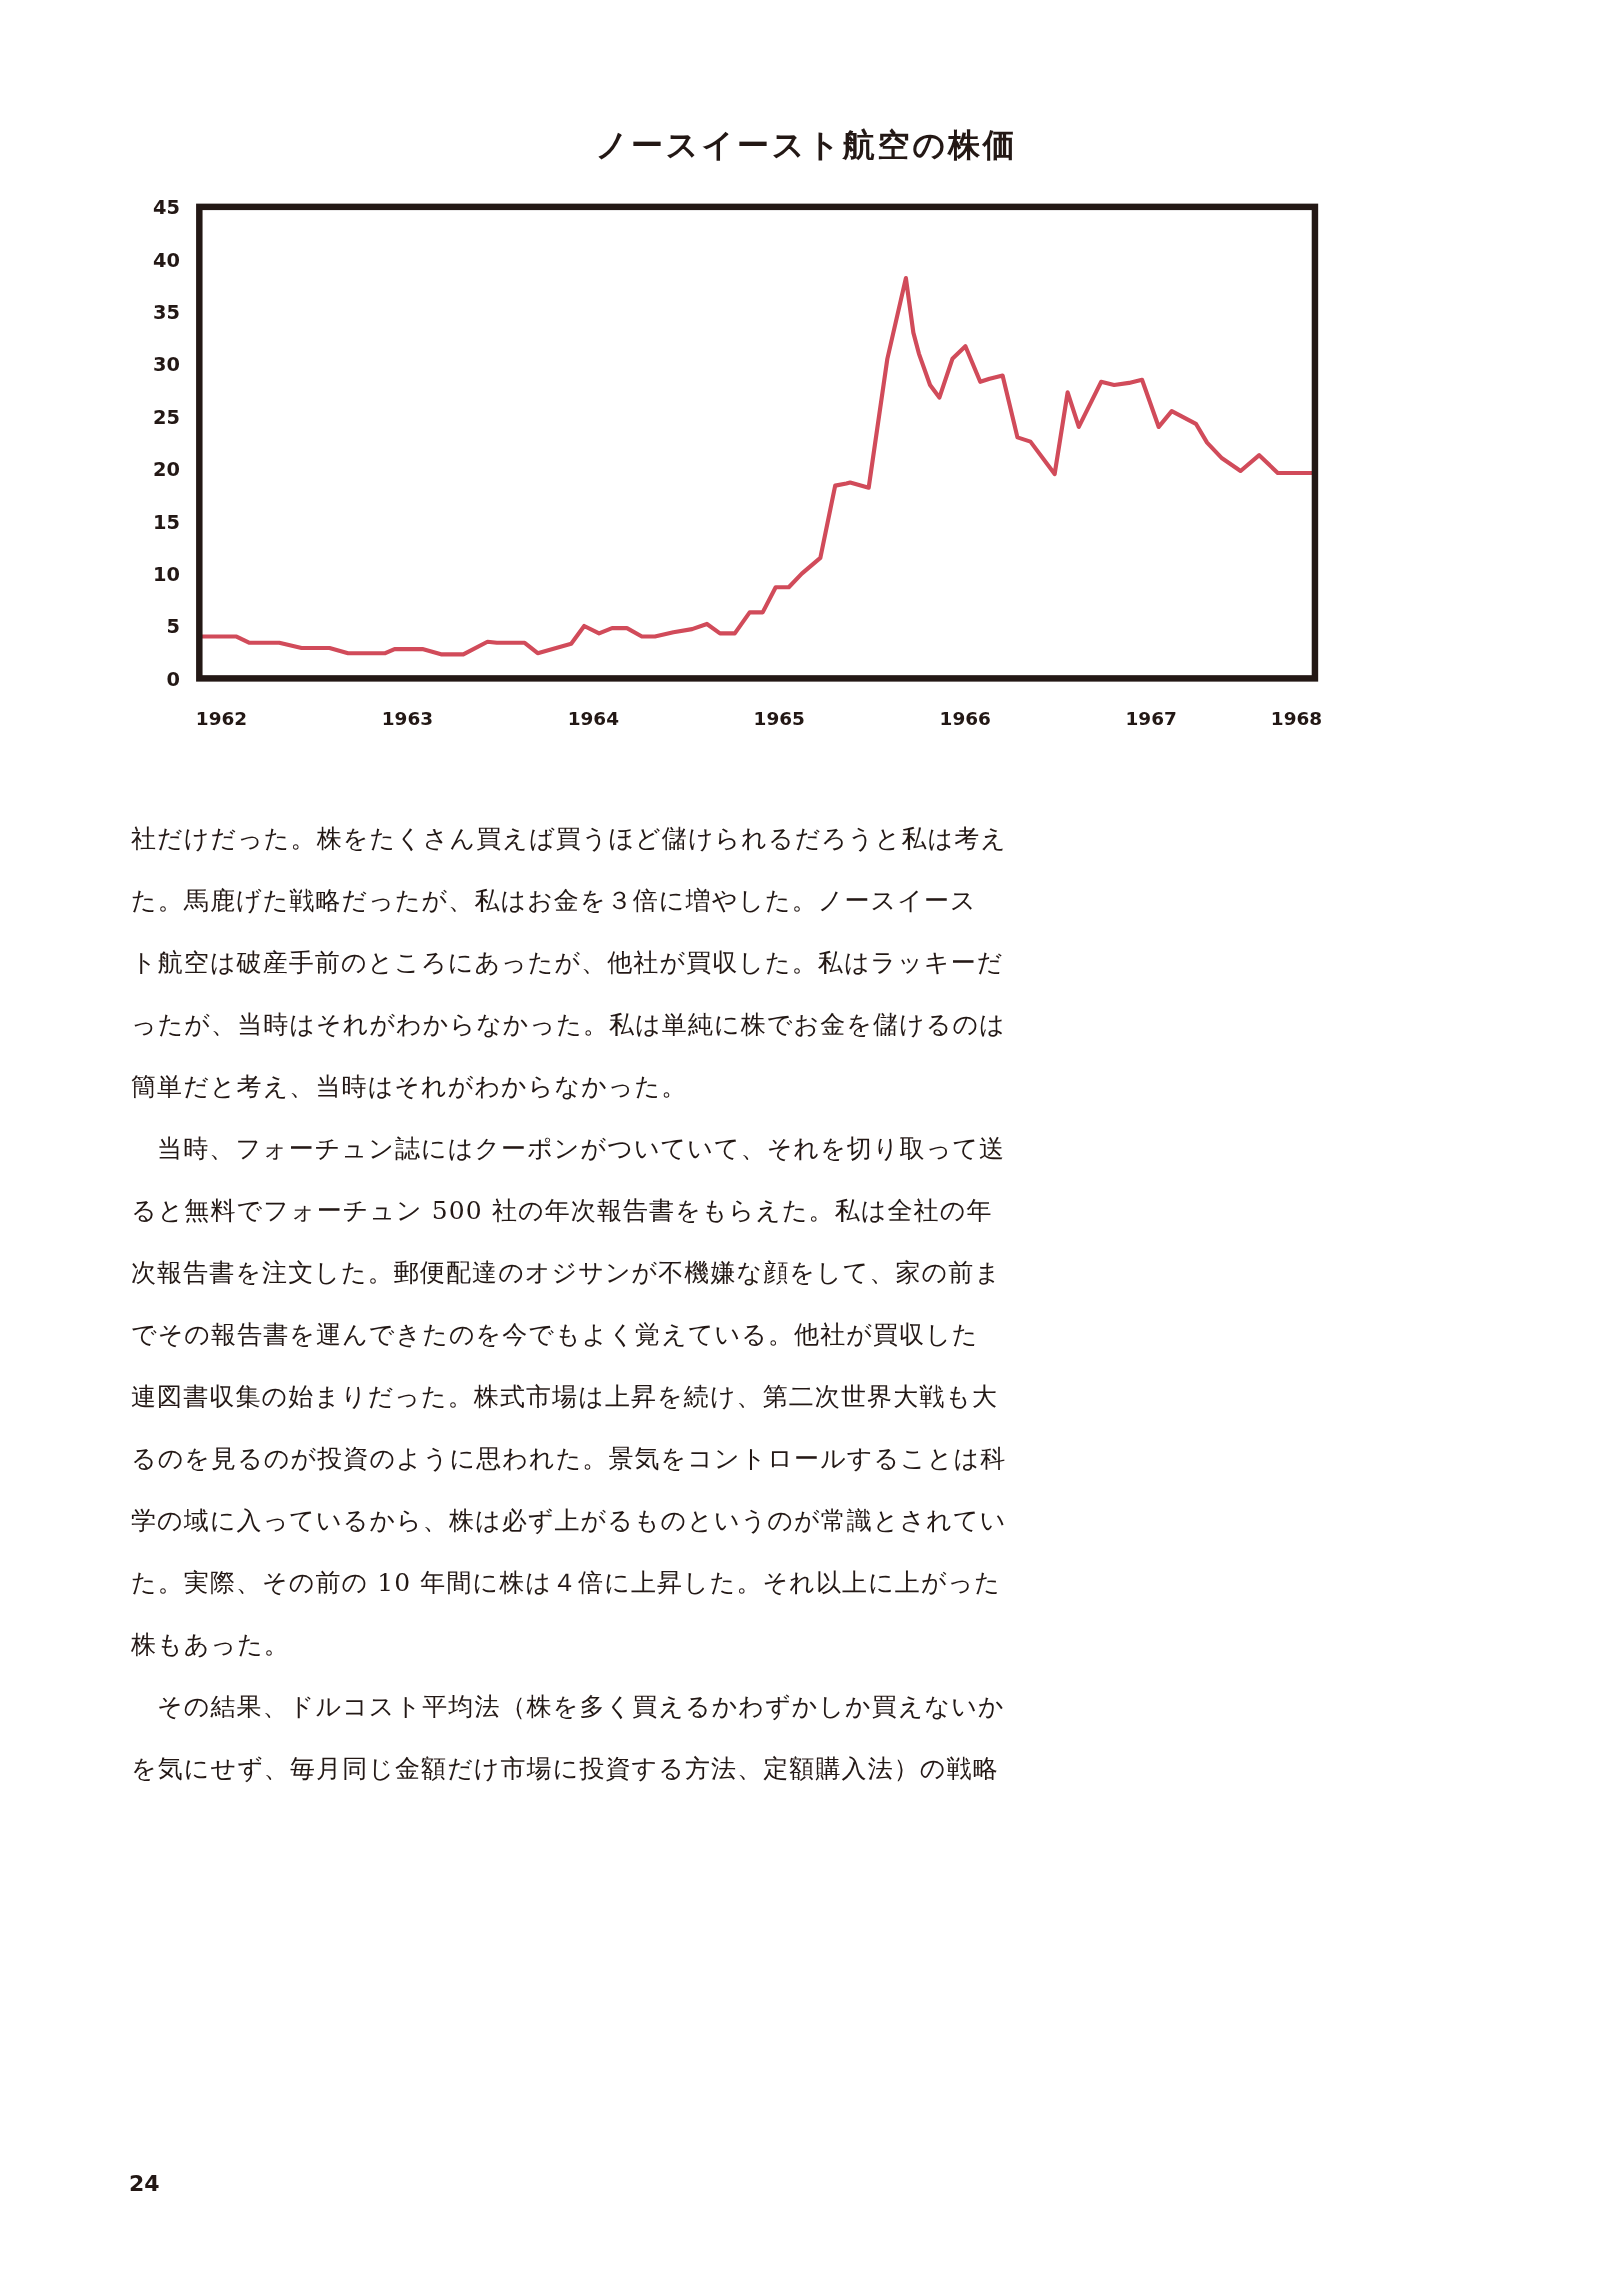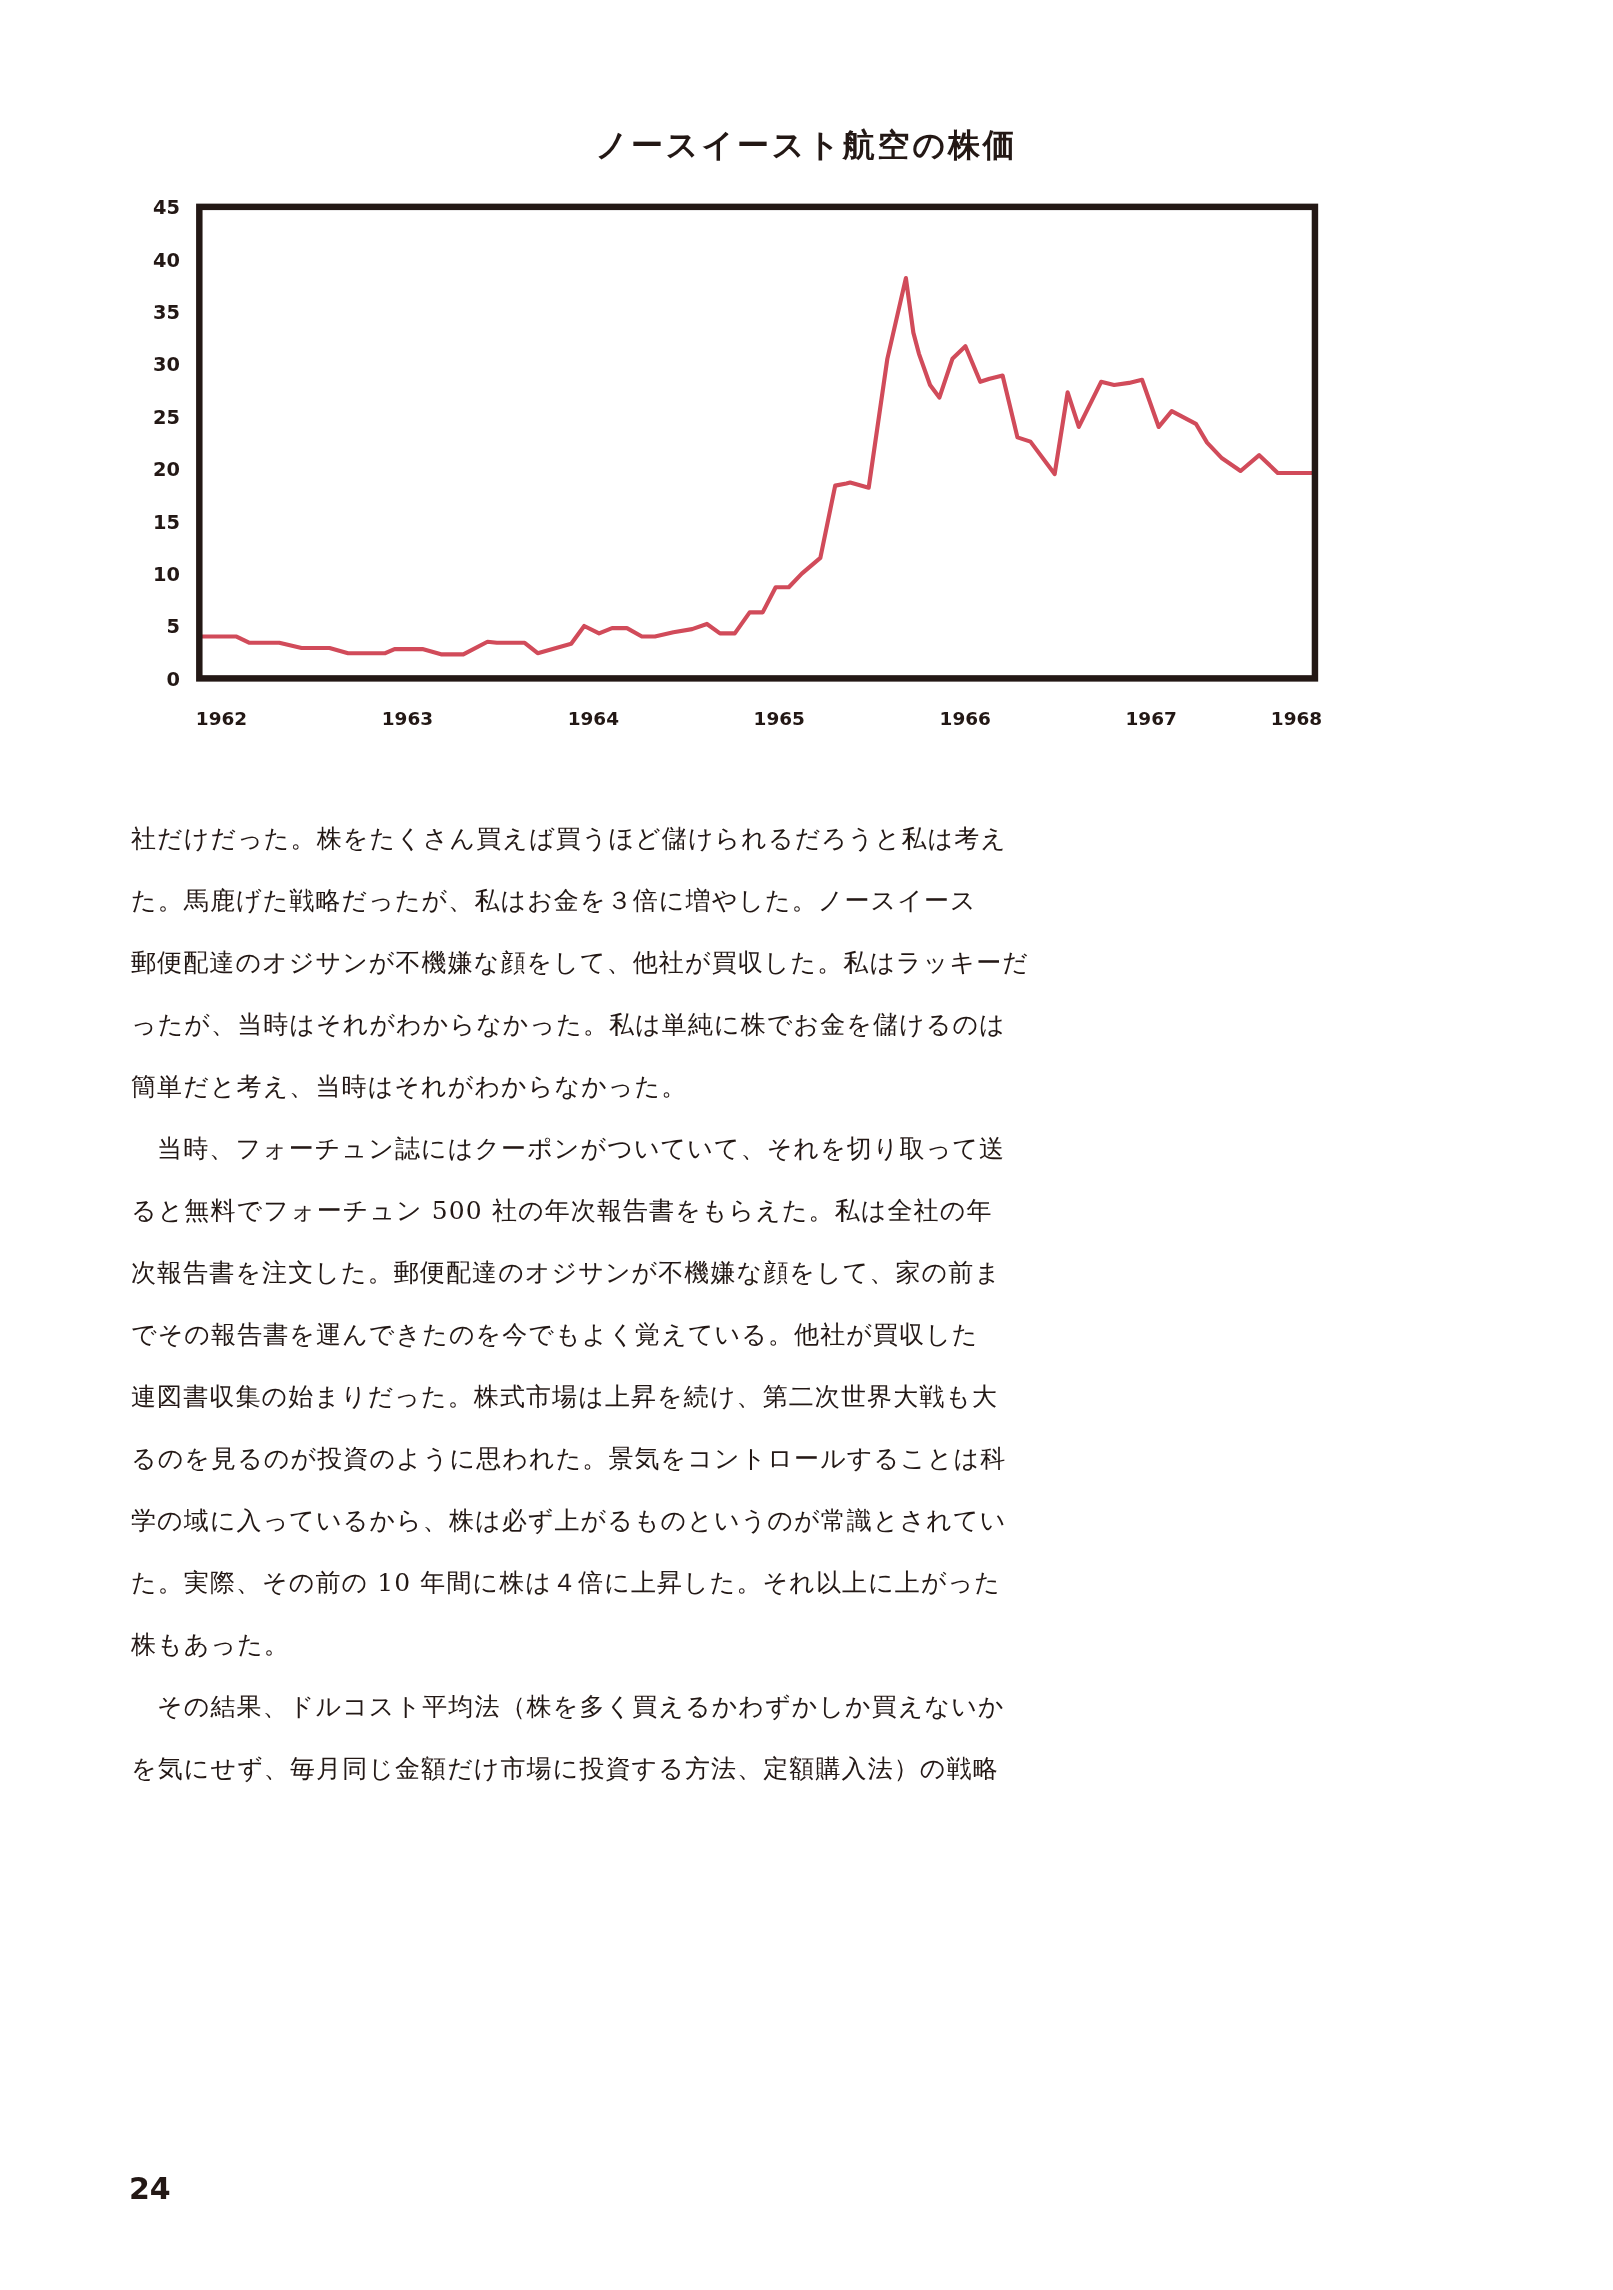--- a/index.html
+++ b/index.html
@@ -1,21 +1,21 @@
 <!DOCTYPE html>
 <html style="font-size:14.8px"><head>
 <meta charset="utf-8">
 <style>
   html, body { margin: 0; padding: 0; background: #ffffff; }
   body { width: 1613px; height: 2291px; position: relative; overflow: hidden; font-family: "DejaVu Serif", serif; color: #231815; }
   .chart-title { position: absolute; left: 0; width: 1613px; top: 124px; text-align: center; font-family: "DejaVu Sans", sans-serif; font-weight: bold; font-size: 32px; letter-spacing: 2.8px; color: #231815; }
   .chart-svg { position: absolute; left: 0; top: 0; }
   .body-text { position: absolute; left: 131px; top: 808px; width: 1237px; font-size: 25px; line-height: 62px; letter-spacing: 1.1px; color: #231815; }
   .body-text .line { white-space: nowrap; height: 62px; display: block; }
-  .page-number { position: absolute; left: 129px; top: 2171px; font-family: "DejaVu Sans", sans-serif; font-weight: bold; font-size: 30px; color: #231815; }
+  .page-number { position: absolute; left: 129px; top: 2171px; font-family: "DejaVu Sans", sans-serif; font-weight: bold; font-size: 22px; color: #231815; }
 </style>
 </head>
 <body>
 
 <div class="chart-title">ノースイースト航空の株価</div>
 
 <svg class="chart-svg" id="chart" width="1613" height="757" viewBox="0 0 1748 820" xmlns="http://www.w3.org/2000/svg">
   <g id="y-ticks">
       <text x="195" y="743" text-anchor="end" font-family="&quot;DejaVu Sans&quot;, sans-serif" font-weight="bold" font-size="21" fill="#231815">0</text>
       <text x="195" y="686.2222222222222" text-anchor="end" font-family="&quot;DejaVu Sans&quot;, sans-serif" font-weight="bold" font-size="21" fill="#231815">5</text>
@@ -37,21 +37,21 @@
       <text x="1247.5" y="786" text-anchor="middle" font-family="&quot;DejaVu Sans&quot;, sans-serif" font-weight="bold" font-size="20" fill="#231815">1967</text>
       <text x="1405" y="786" text-anchor="middle" font-family="&quot;DejaVu Sans&quot;, sans-serif" font-weight="bold" font-size="20" fill="#231815">1968</text>
     </g>
   <polyline id="price-line" fill="none" stroke-width="4.5" stroke-linejoin="round" stroke-linecap="round" points="216.0,689.6 256.3,689.6 270.4,696.4 302.6,696.4 326.8,702.1 357.1,702.1 377.2,707.7 397.4,707.7 417.5,707.7 427.6,703.2 457.8,703.2 477.9,708.9 502.1,708.9 528.3,695.3 538.4,696.4 568.6,696.4 582.7,707.7 598.9,703.2 619.0,697.5 633.1,678.2 649.2,686.2 663.3,680.5 679.4,680.5 695.6,689.6 709.7,689.6 729.8,685.0 750.0,681.6 766.1,676.0 780.2,686.2 796.3,686.2 812.4,663.5 826.5,663.5 840.6,636.2 854.8,636.2 868.9,621.4 889.0,604.4 905.1,526.1 917.2,523.8 921.3,522.7 941.4,528.3 961.6,388.7 981.7,301.2 989.8,360.3 995.8,383.0 1007.9,417.0 1018.0,430.7 1032.1,388.7 1046.2,375.0 1062.3,413.6 1072.4,410.2 1086.5,406.8 1102.6,473.8 1116.7,478.4 1142.9,513.6 1157.0,425.0 1169.1,462.5 1193.3,413.6 1207.4,417.0 1223.5,414.8 1237.6,411.4 1255.7,462.5 1269.8,445.4 1296.0,459.1 1308.1,479.5 1324.3,496.5 1344.4,510.2 1364.6,493.1 1384.7,512.4 1398.8,512.4 1414.9,512.4 1425.0,512.4" stroke="#d14b5a"></polyline>
   <rect x="216" y="224" width="1209" height="511" fill="none" stroke="#231815" stroke-width="7"></rect>
 </svg>
 
 <div class="body-text" id="body-text">
     <span class="line">社だけだった。株をたくさん買えば買うほど儲けられるだろうと私は考え</span>
     <span class="line">た。馬鹿げた戦略だったが、私はお金を３倍に増やした。ノースイース</span>
-    <span class="line">郵便配達のオジサンが不機嫌な顔をして、他社が買収した。私はラッキーだ</span>
+    <span class="line">ト航空は破産手前のところにあったが、他社が買収した。私はラッキーだ</span>
     <span class="line">ったが、当時はそれがわからなかった。私は単純に株でお金を儲けるのは</span>
     <span class="line">簡単だと考え、当時はそれがわからなかった。</span>
     <span class="line">　当時、フォーチュン誌にはクーポンがついていて、それを切り取って送</span>
     <span class="line">ると無料でフォーチュン 500 社の年次報告書をもらえた。私は全社の年</span>
     <span class="line">次報告書を注文した。郵便配達のオジサンが不機嫌な顔をして、家の前ま</span>
     <span class="line">でその報告書を運んできたのを今でもよく覚えている。他社が買収した</span>
     <span class="line">連図書収集の始まりだった。株式市場は上昇を続け、第二次世界大戦も大</span>
     <span class="line">るのを見るのが投資のように思われた。景気をコントロールすることは科</span>
     <span class="line">学の域に入っているから、株は必ず上がるものというのが常識とされてい</span>
     <span class="line">た。実際、その前の 10 年間に株は４倍に上昇した。それ以上に上がった</span>

